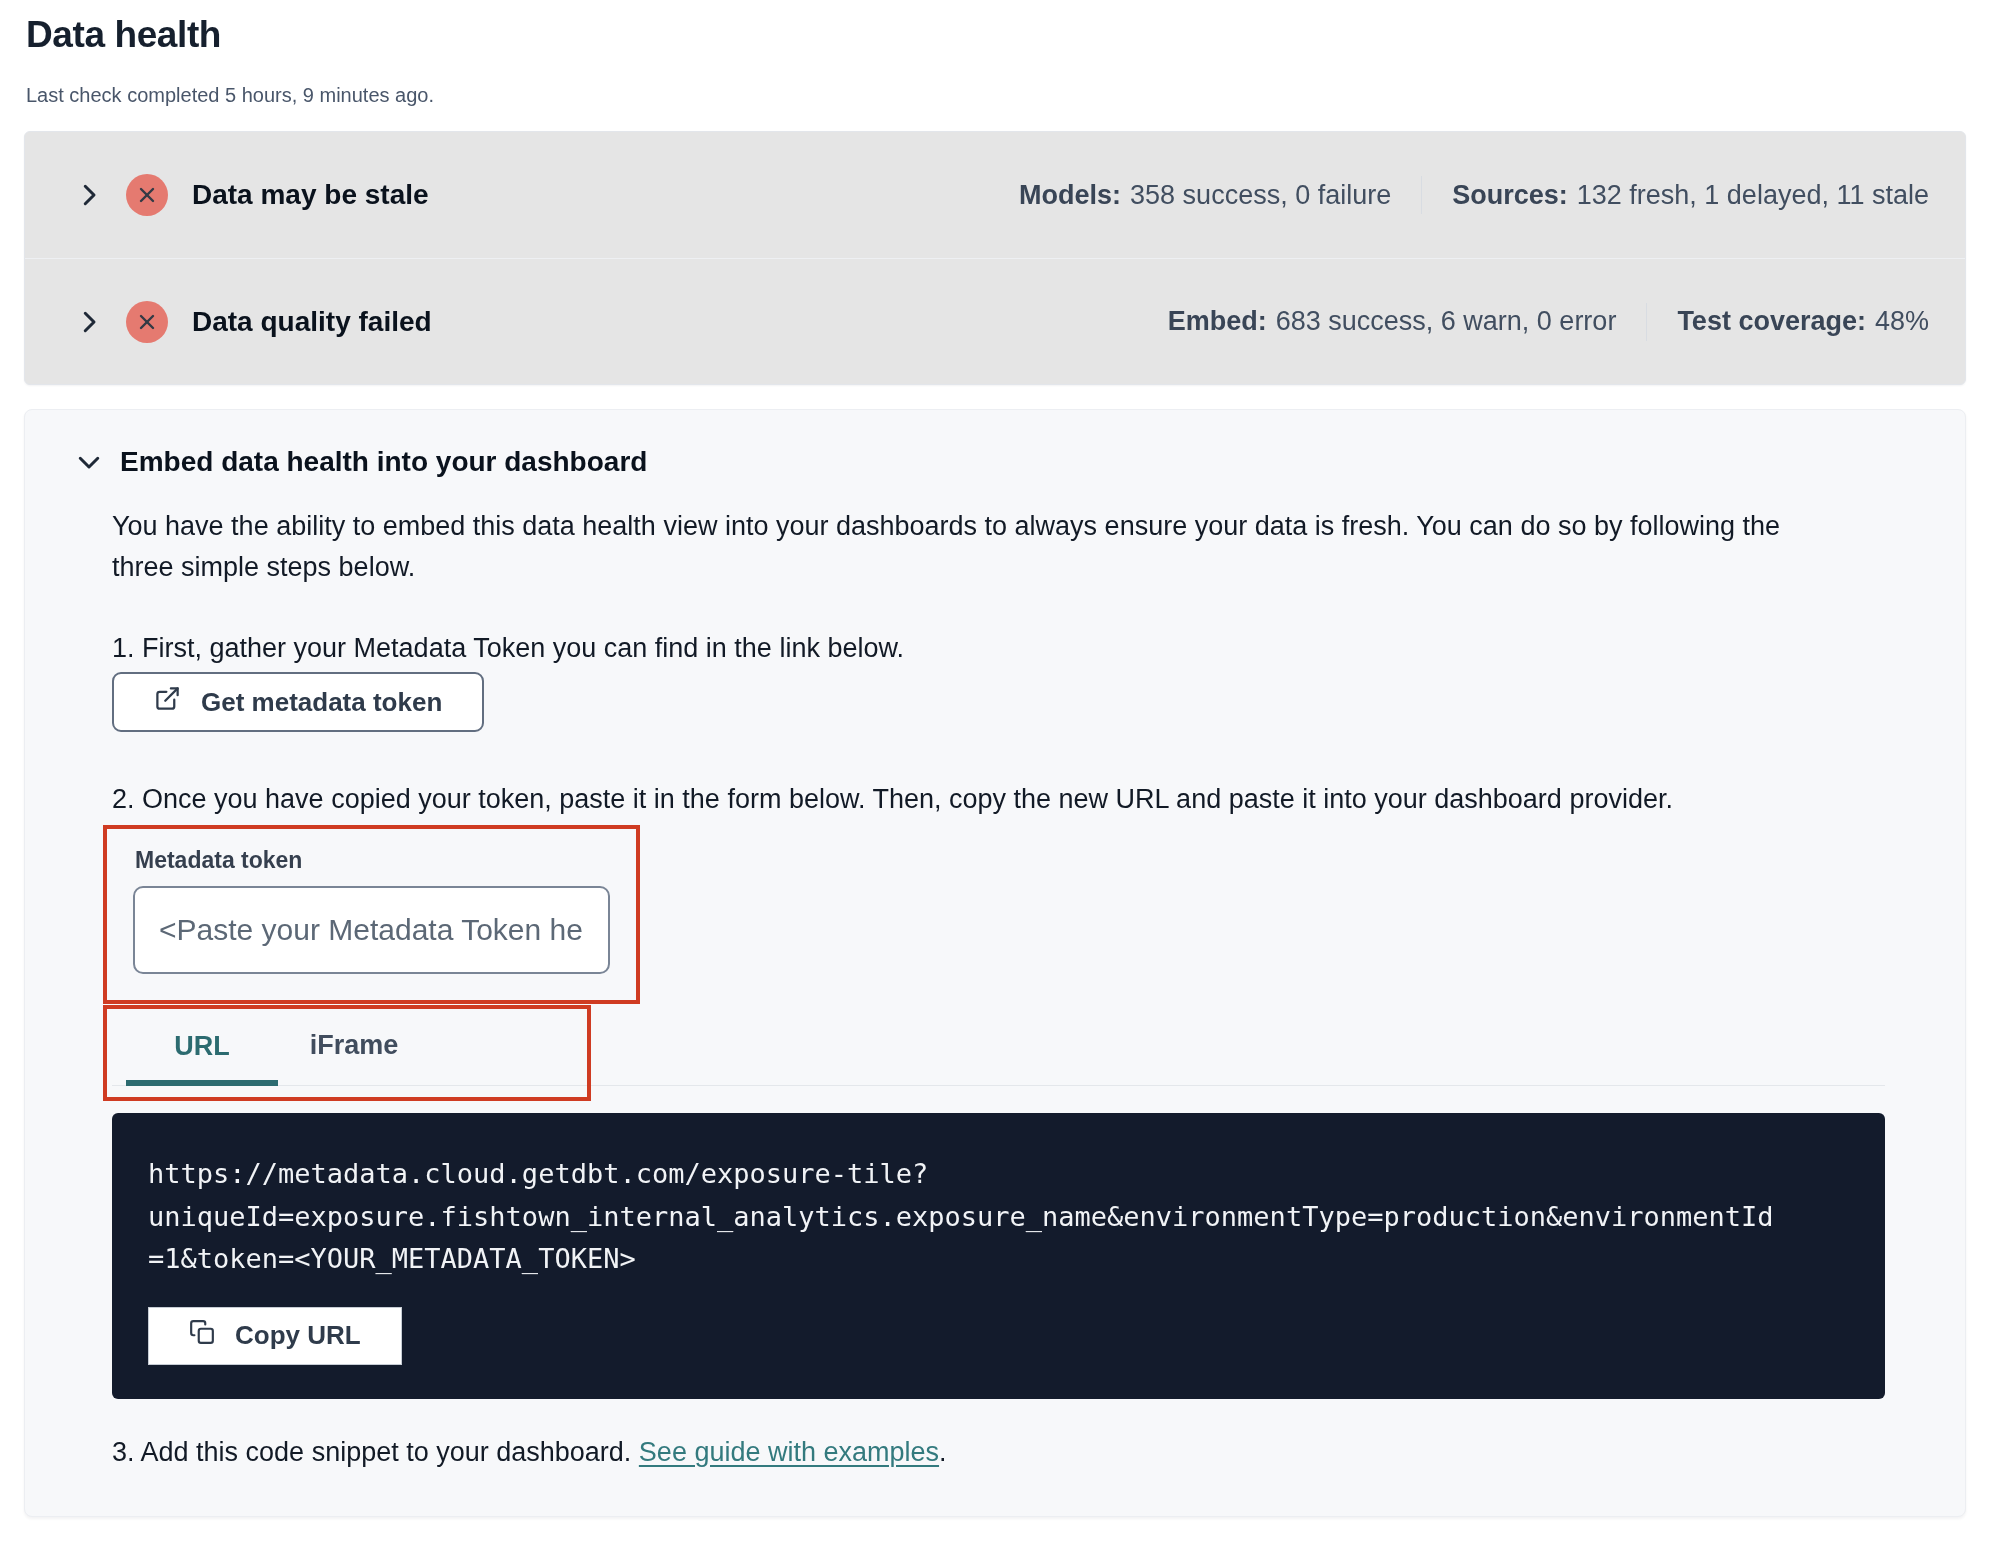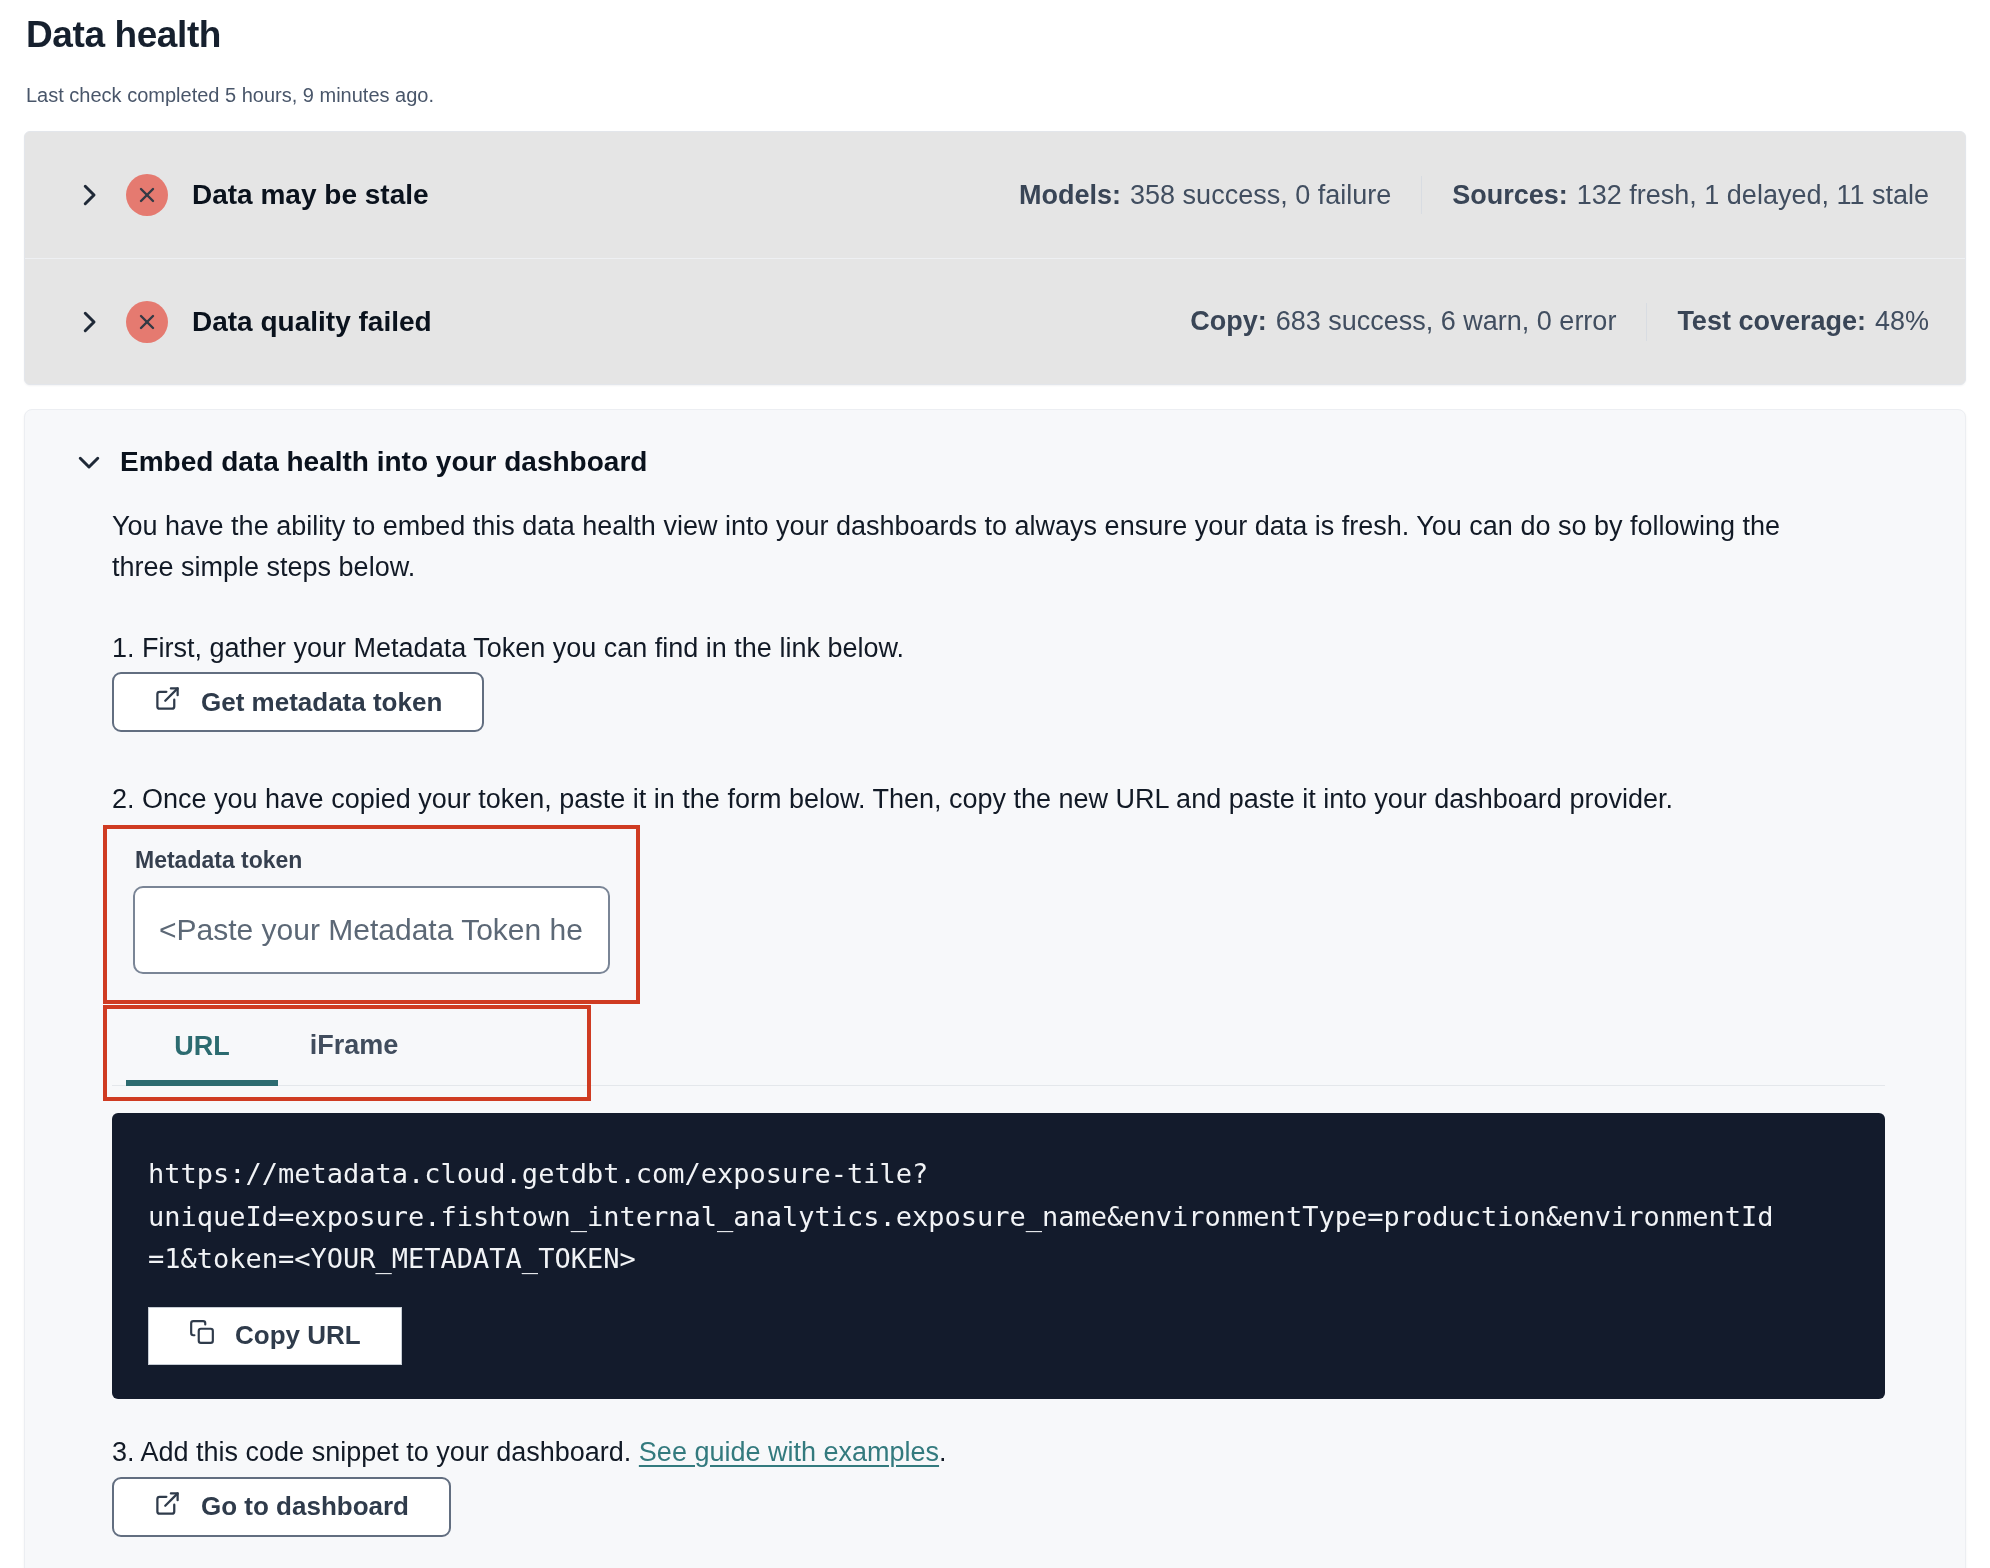--- a/index.html
+++ b/index.html
@@ -159,21 +159,21 @@
         <span class="badge">
           <svg width="20" height="20" viewBox="0 0 20 20" fill="none" stroke="#333A45" stroke-width="2.4" stroke-linecap="round">
               <line x1="4" y1="4" x2="16" y2="16"></line>
               <line x1="16" y1="4" x2="4" y2="16"></line>
             </svg>
         </span>
         <span class="row-title">Data quality failed</span>
       </div>
       <div class="row-right">
         <span class="stat">
-          <span class="stat-label">Copy:</span><span>683 success, 6 warn, 0 error</span>
+          <span class="stat-label">Embed:</span><span>683 success, 6 warn, 0 error</span>
         </span>
         <span class="vdiv"></span>
         <span class="stat">
           <span class="stat-label">Test coverage:</span><span>48%</span>
         </span>
       </div>
     </div>
 
   </section>
 
@@ -228,26 +228,16 @@
             </svg>
         </span>
         <span>Copy URL</span>
       </button>
     </div>
 
     <p class="step-text step3">
       <span>3. Add this code snippet to your dashboard. </span><a class="guide-link">See guide with examples</a><span>.</span>
     </p>
 
-    <button class="btn" style="margin-top:9px;">
-      <span>
-        <svg width="27" height="27" viewBox="0 0 24 24" fill="none" stroke="#2F3B4B" stroke-width="2" stroke-linecap="round" stroke-linejoin="round">
-            <path d="M18 13v6a2 2 0 0 1-2 2H5a2 2 0 0 1-2-2V8a2 2 0 0 1 2-2h6"></path>
-            <polyline points="15 3 21 3 21 9"></polyline>
-            <line x1="10" y1="14" x2="21" y2="3"></line>
-          </svg>
-      </span>
-      <span>Go to dashboard</span>
-    </button>
 
   </section>
 
 </div>
 
 </body></html>

